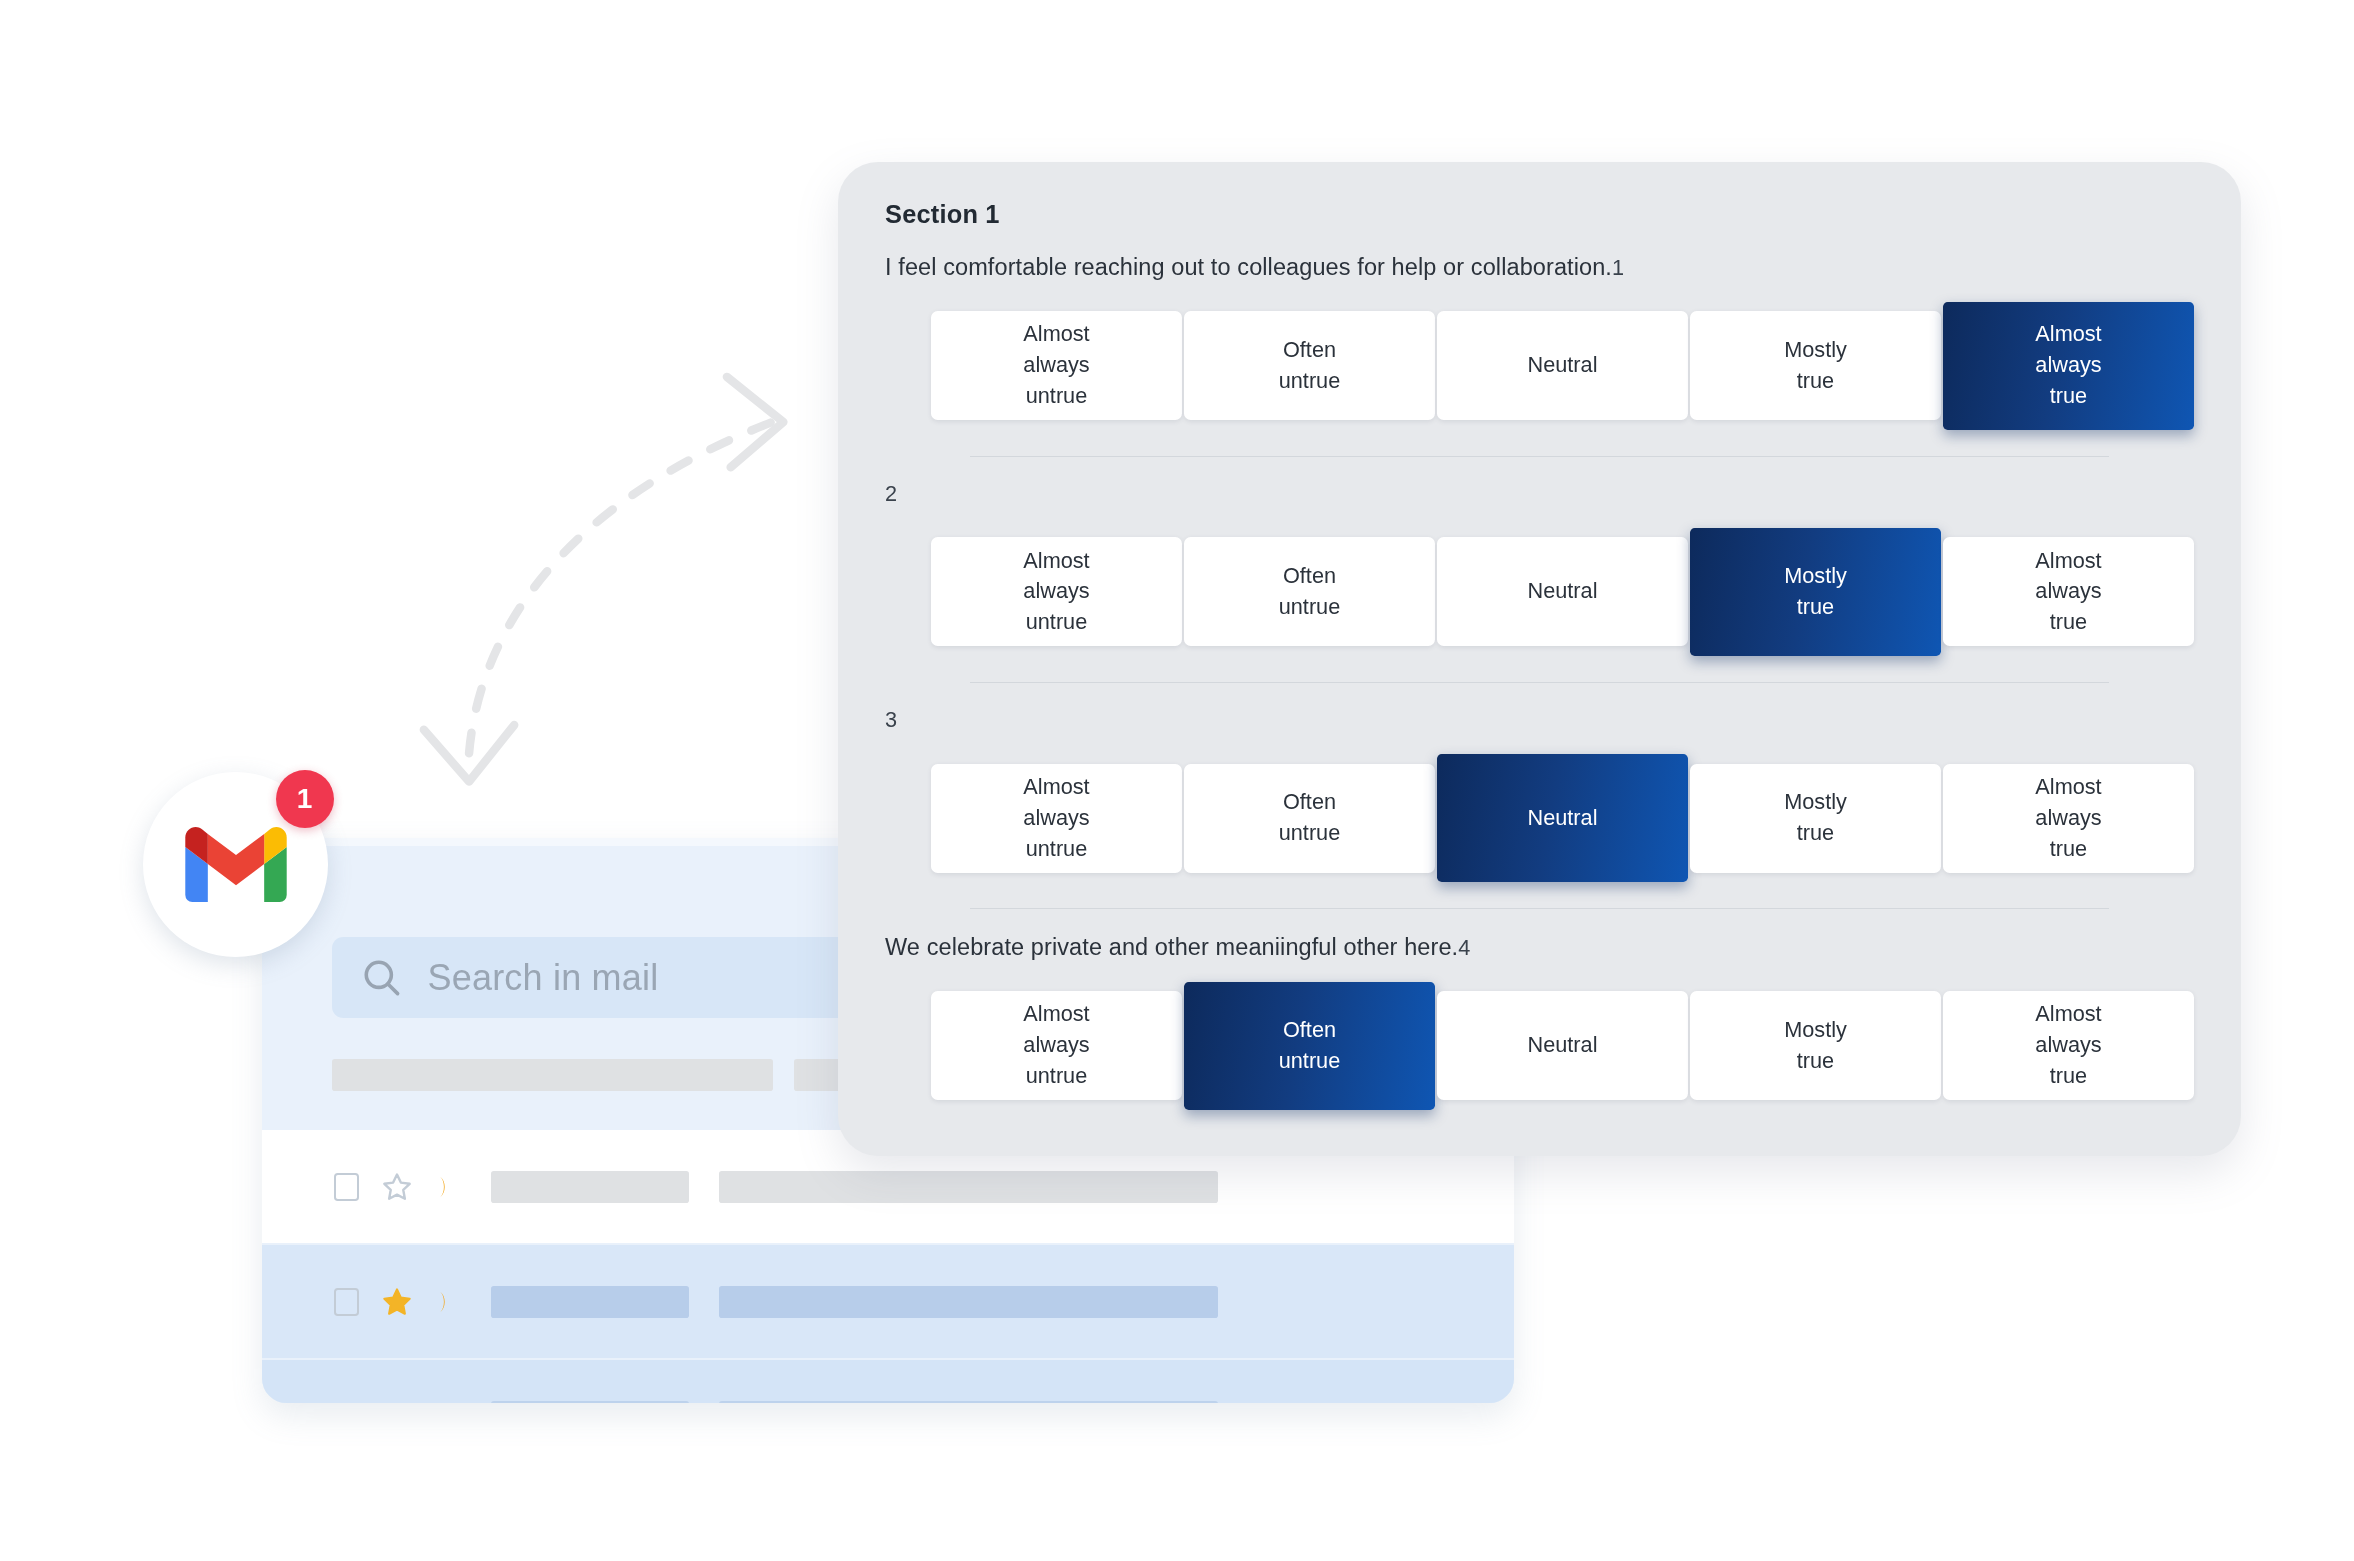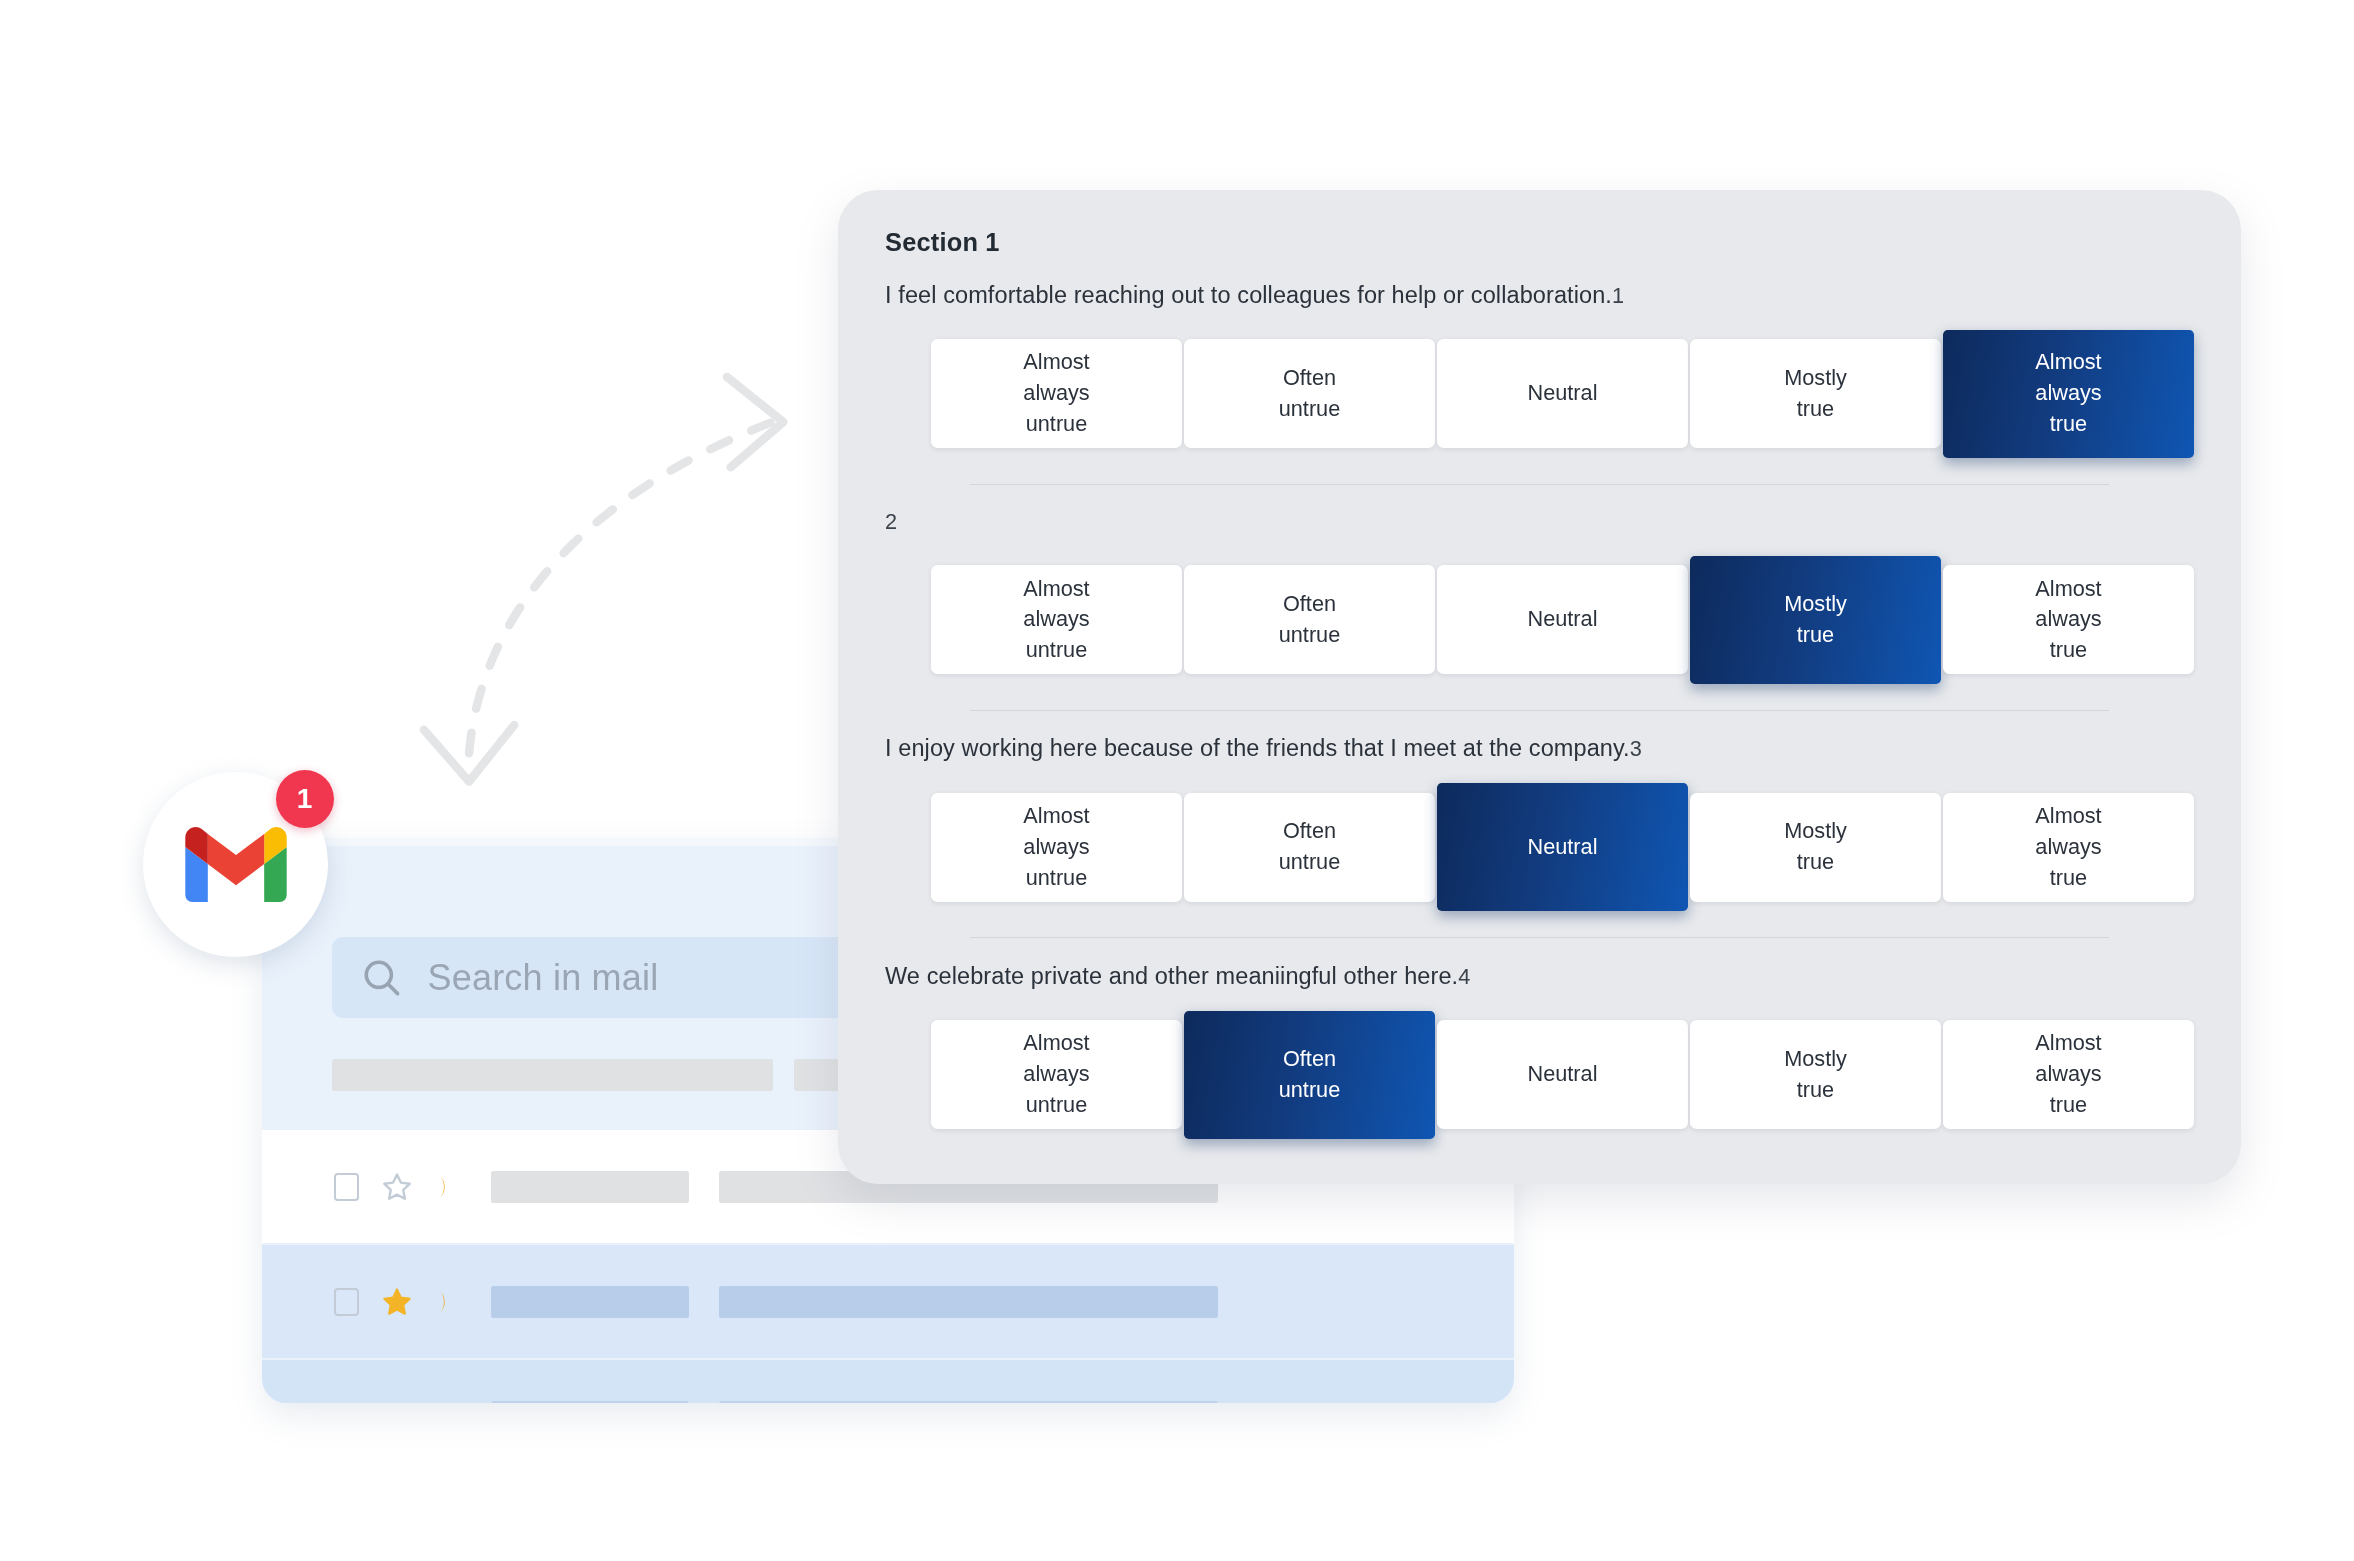--- a/index.html
+++ b/index.html
@@ -70,21 +70,21 @@
     position: absolute; right: -5.6px; top: -1.9px;
     width: 58px; height: 58px; border-radius: 50%;
     background: #f0374f; color: #fff;
     display: flex; align-items: center; justify-content: center;
     font-size: 28px; font-weight: 700;
     box-shadow: 0 2.8px 9.4px rgba(200,40,70,0.3);
   }
 
   
   #survey-card {
-    position: absolute; left: 838px; top: 190px;
+    position: absolute; left: 838px; top: 162px;
     width: 1403px; height: 994px;
     background: #e7e9ec;
     border-radius: 40px;
     box-shadow: 0 17px 43px rgba(120,130,150,0.18);
     padding: 38px 47px 0 47px;
   }
   #section-title {
     font-size: 25.4px; font-weight: 700; color: #222a33; letter-spacing: 0.2px;
     margin-bottom: 24.5px;
   }
@@ -269,21 +269,20 @@
                 <div>Almost</div>
                 <div>always</div>
                 <div>true</div>
               </div>
             </div>
           </div>
           <div class="q-divider"></div>
         </div>
         <div class="question-block">
           <div class="q-head">
-            <div class="q-text">I enjoy working here because of the friends that I meet at the company.</div>
             <div class="q-num">3</div>
           </div>
           <div class="tiles">
             <div class="tile">
               <div class="lines">
                 <div>Almost</div>
                 <div>always</div>
                 <div>untrue</div>
               </div>
             </div>

